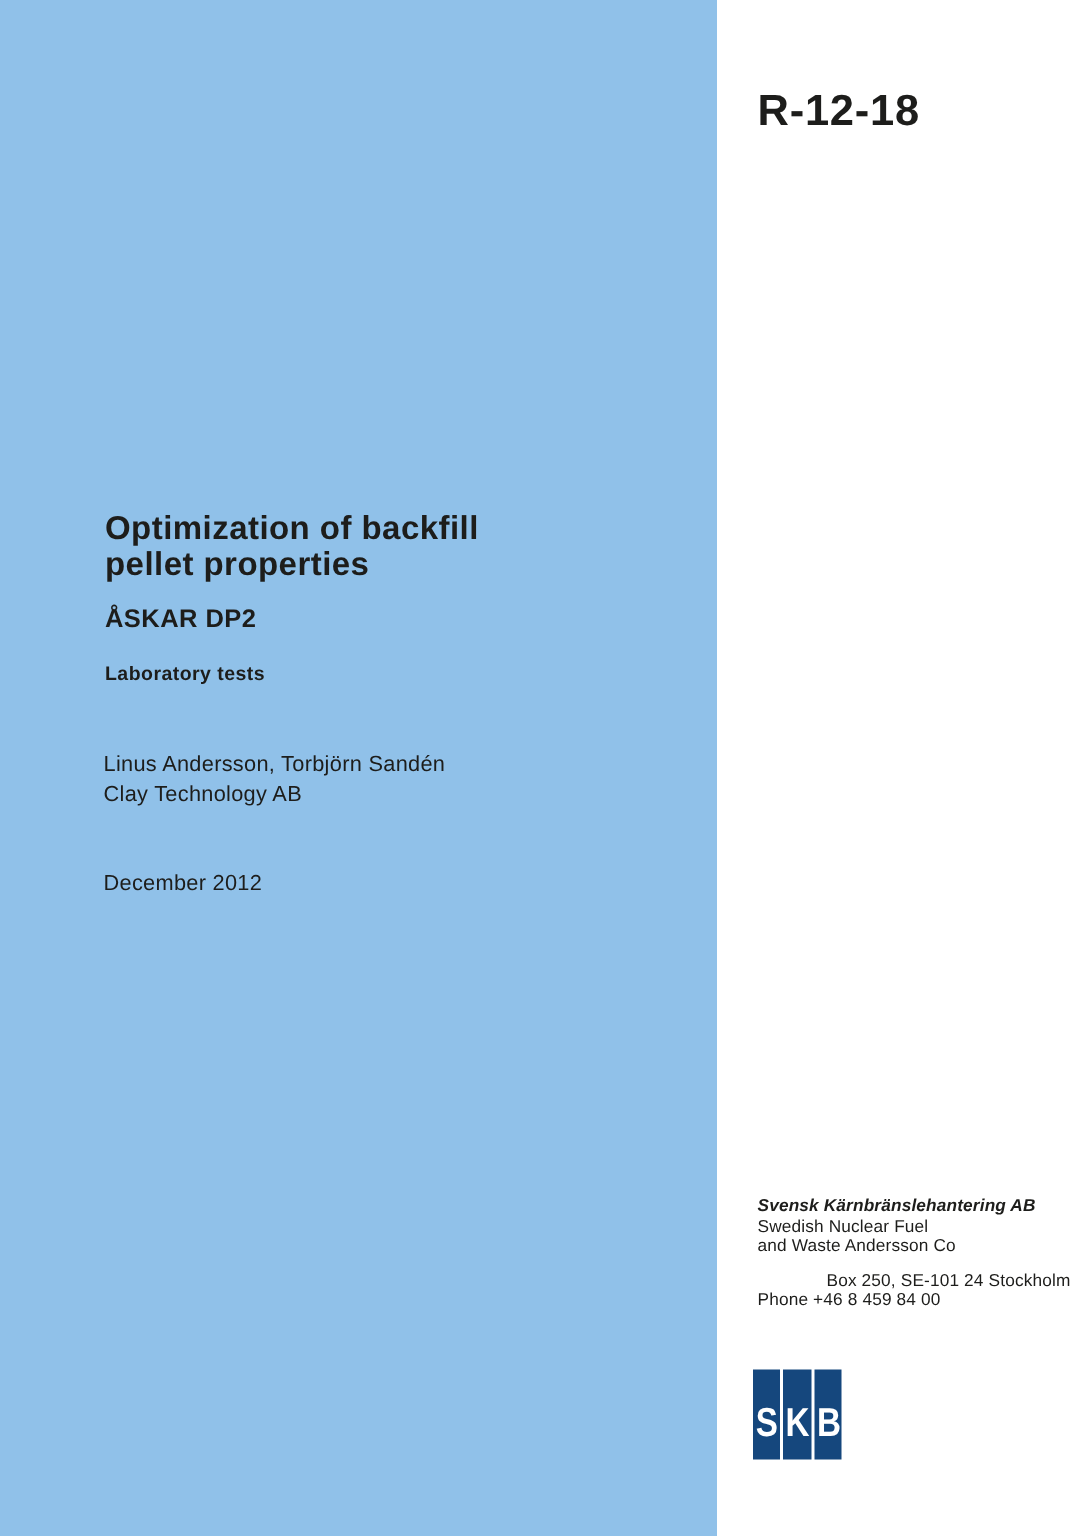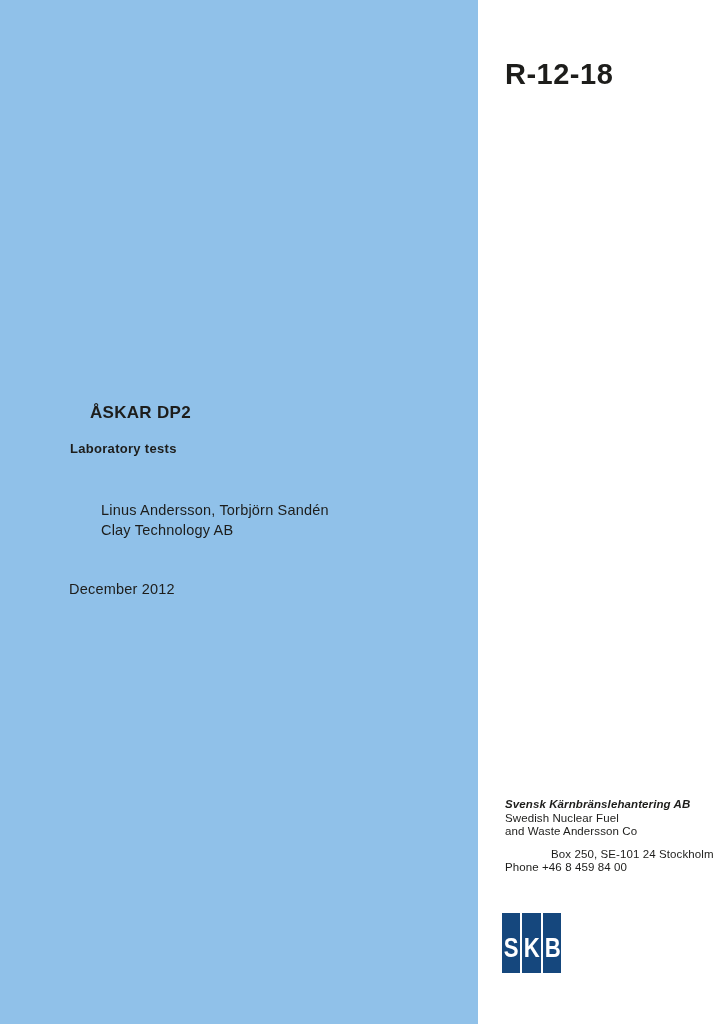--- a/index.html
+++ b/index.html
@@ -43,39 +43,37 @@
     letter-spacing: 0.3px;
   }
   .subtitle-1 {
     position: absolute;
     left: 70px;
     top: 403px;
     font-weight: bold;
     font-size: 17px;
     line-height: 20px;
     letter-spacing: 0.3px;
-    margin-left: 20px;
   }
   .subtitle-2 {
     position: absolute;
     left: 70px;
     top: 439px;
     font-weight: bold;
     font-size: 13px;
     line-height: 20px;
     letter-spacing: 0.3px;
   }
   .authors-block {
     position: absolute;
     left: 69px;
     top: 500px;
     font-size: 14.5px;
     line-height: 20px;
     letter-spacing: 0.2px;
-    margin-left: 32px;
   }
   .date-line {
     position: absolute;
     left: 69px;
     top: 579px;
     font-size: 14.5px;
     line-height: 20px;
     letter-spacing: 0.2px;
   }
   .publisher-block {
@@ -125,20 +123,24 @@
 </style>
 </head>
 <body>
 
 <div class="page">
 
   <div class="cover-blue"></div>
 
   <div class="report-number">R-12-18</div>
 
+  <div class="title-block">
+    <div>Optimization of backfill</div>
+    <div>pellet properties</div>
+  </div>
 
   <div class="subtitle-1">ÅSKAR DP2</div>
 
   <div class="subtitle-2">Laboratory tests</div>
 
   <div class="authors-block">
     <div>Linus Andersson, Torbjörn Sandén</div>
     <div>Clay Technology AB</div>
   </div>
 

